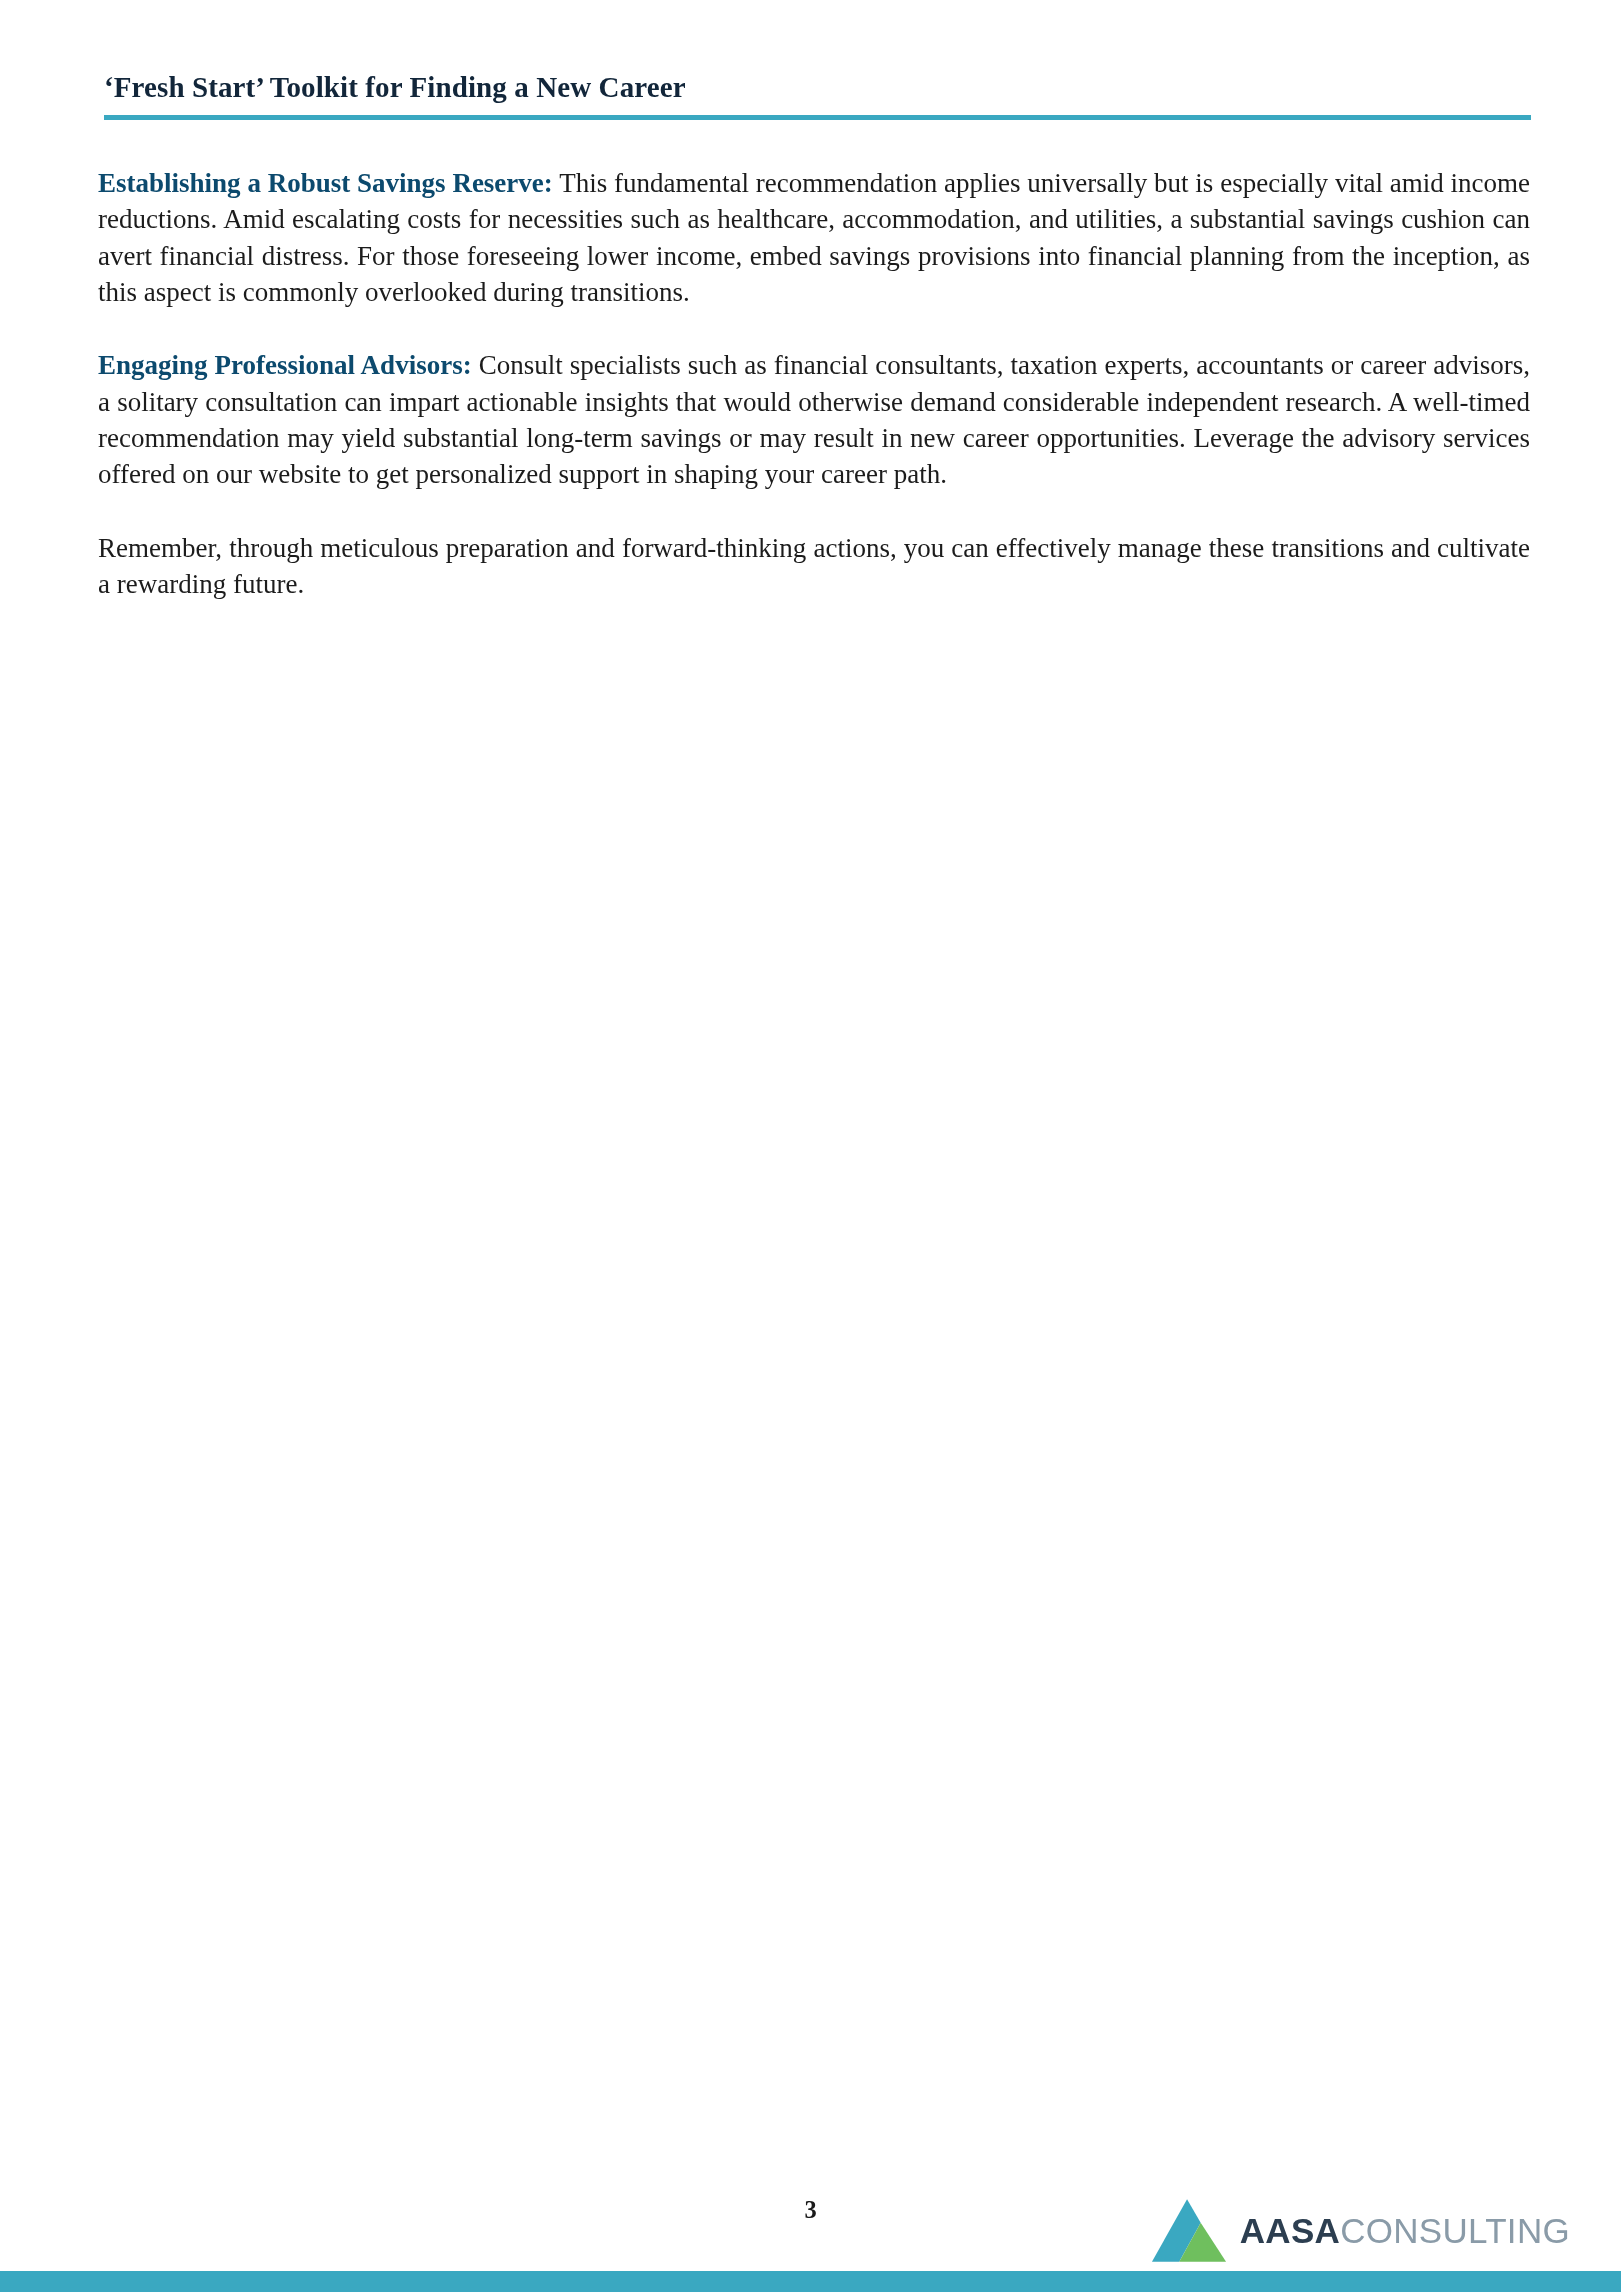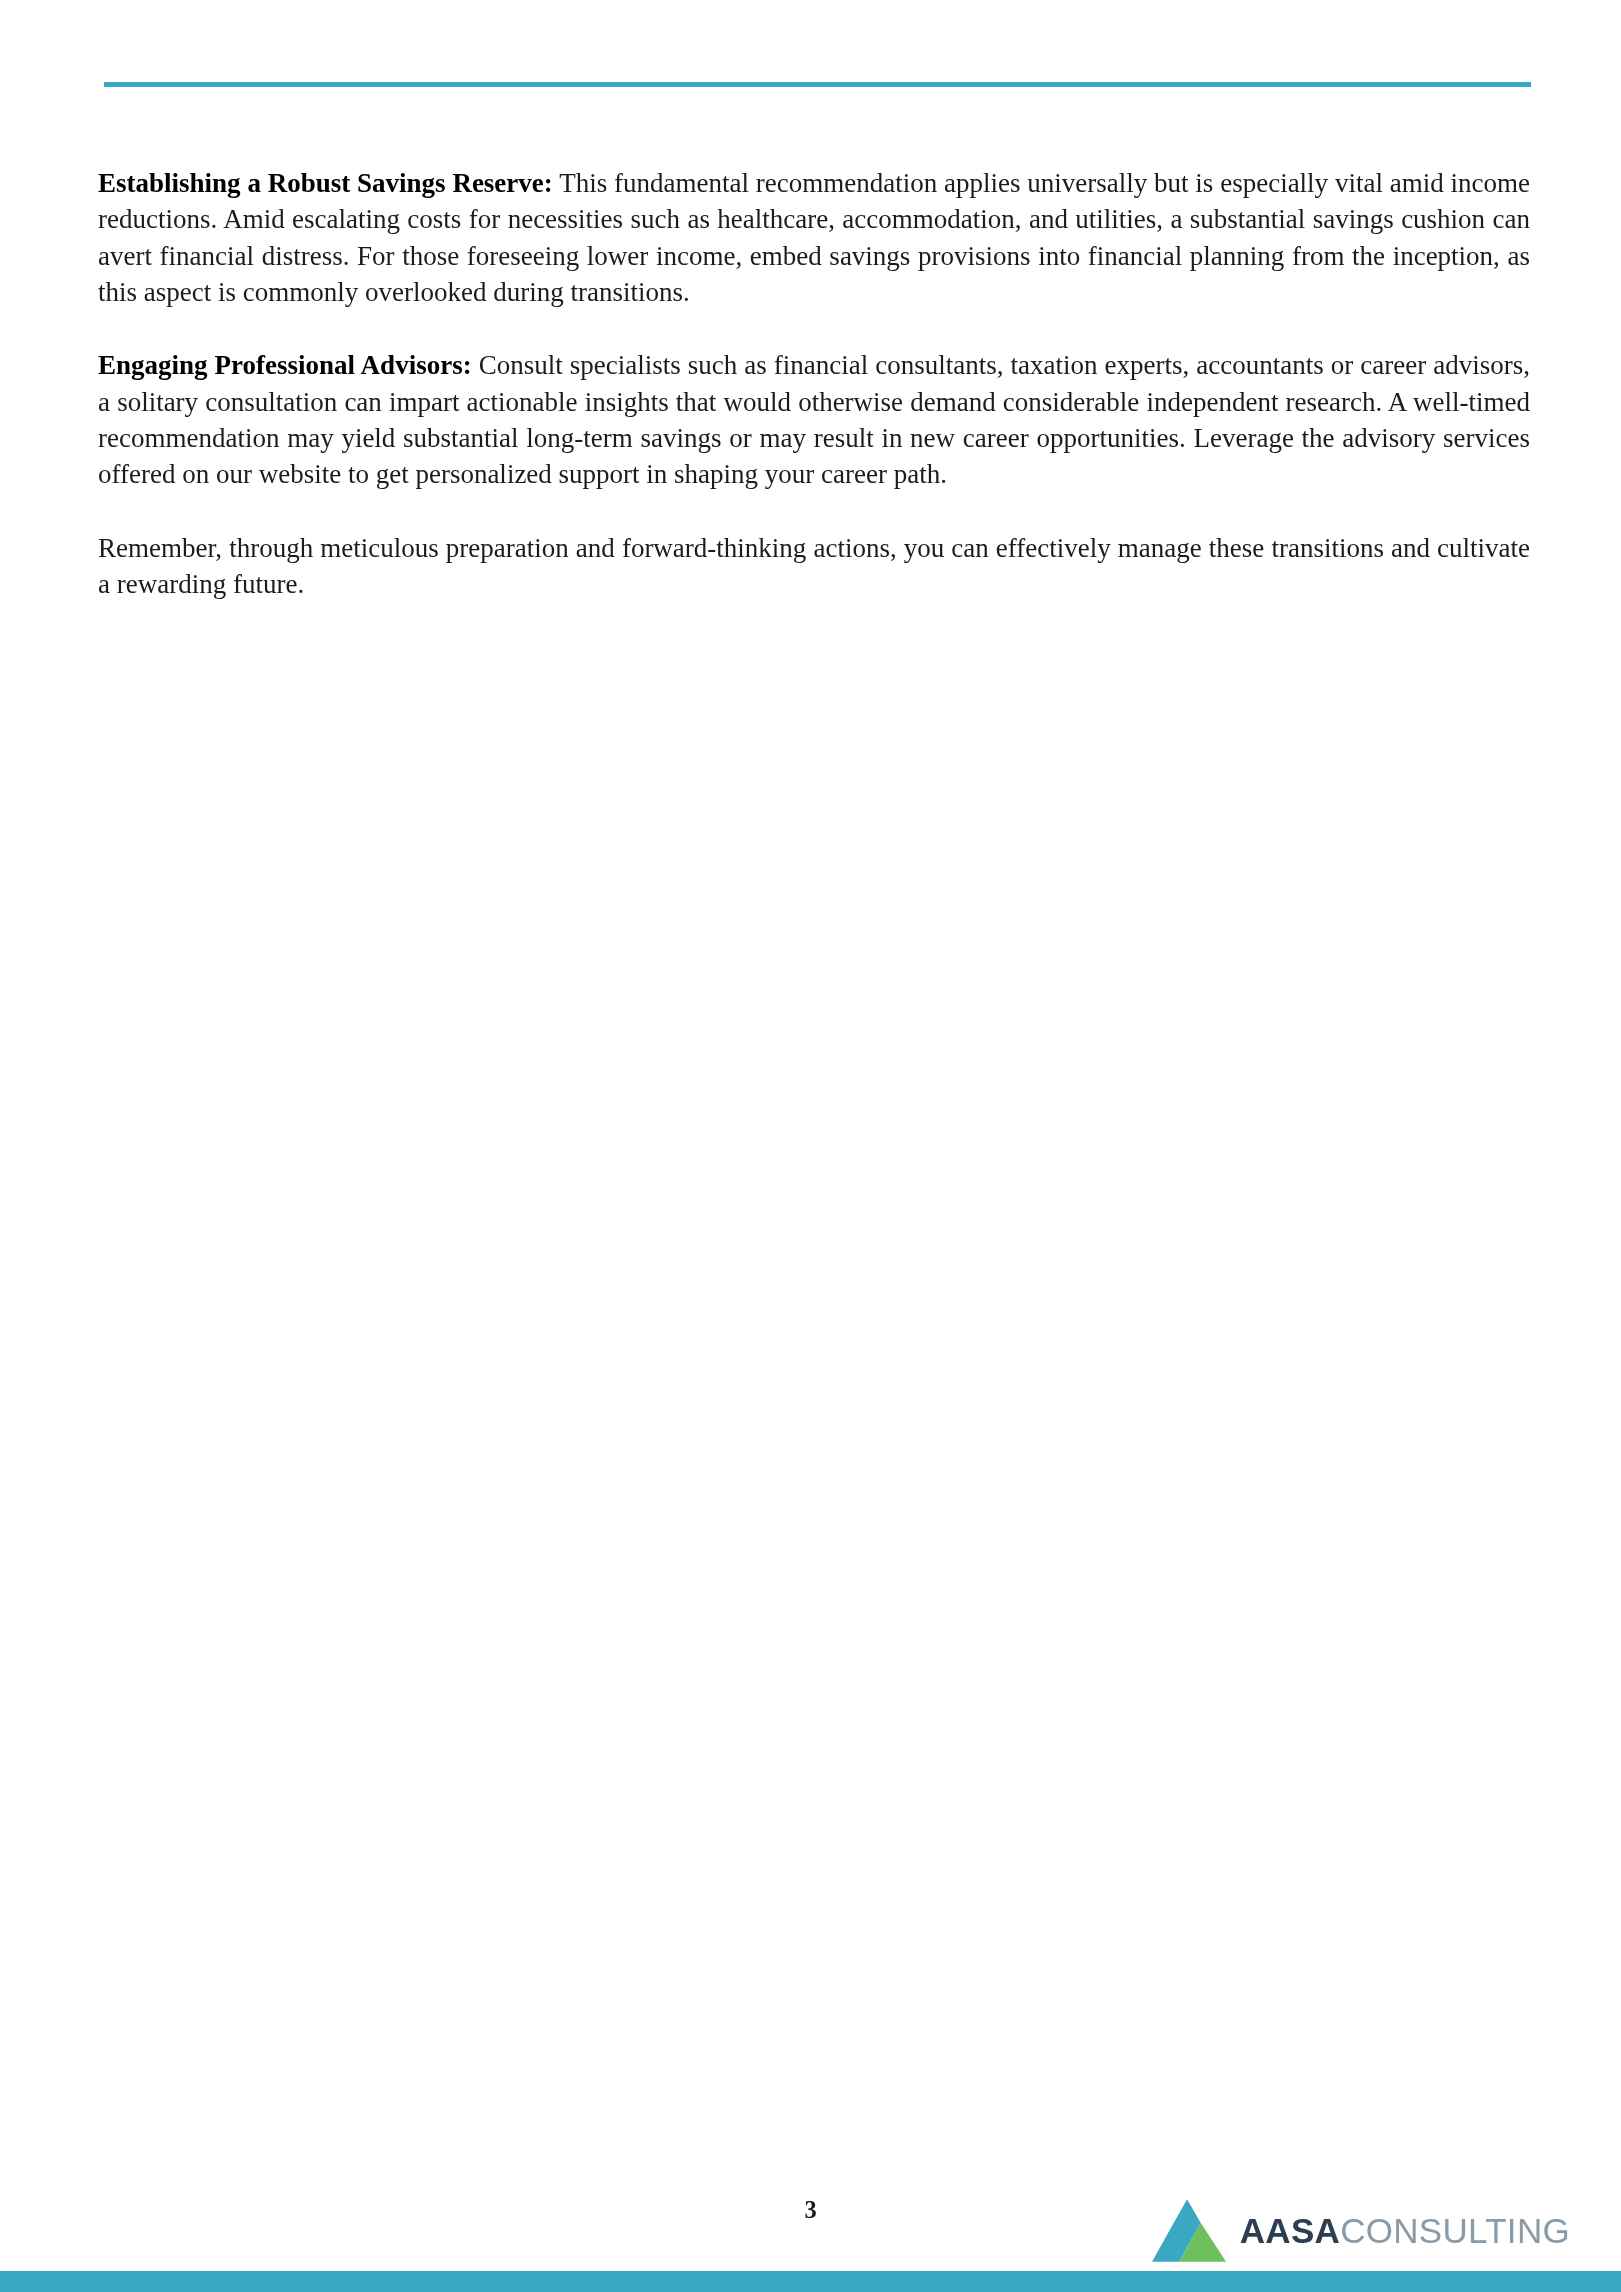--- a/index.html
+++ b/index.html
@@ -54,21 +54,21 @@
     font-size: 27px;
     line-height: 1.345;
     text-align: justify;
     color: #1c1c1c;
     margin: 0 0 37px 0;
   }
   .para:last-child {
     margin-bottom: 0;
   }
   .lead {
-    color: #000000;
+    color: #0c4a6e;
     font-weight: bold;
   }
 
   
   .page-number {
     position: absolute;
     bottom: 69px;
     left: 0;
     width: 100%;
     text-align: center;
@@ -115,20 +115,21 @@
     font-weight: normal;
     color: #8a9ba8;
   }
 </style>
 </head>
 <body>
 
 <div class="page">
 
   <div class="header">
+    <div class="header-title">‘Fresh Start’ Toolkit for Finding a New Career</div>
     <div class="header-rule"></div>
   </div>
 
   <div class="content">
 
     <p class="para">
       <span class="lead">Establishing a Robust Savings Reserve:</span><span> This fundamental recommendation applies universally but is especially vital amid income reductions. Amid escalating costs for necessities such as healthcare, accommodation, and utilities, a substantial savings cushion can avert financial distress. For those foreseeing lower income, embed savings provisions into financial planning from the inception, as this aspect is commonly overlooked during transitions.</span>
     </p>
 
     <p class="para">

